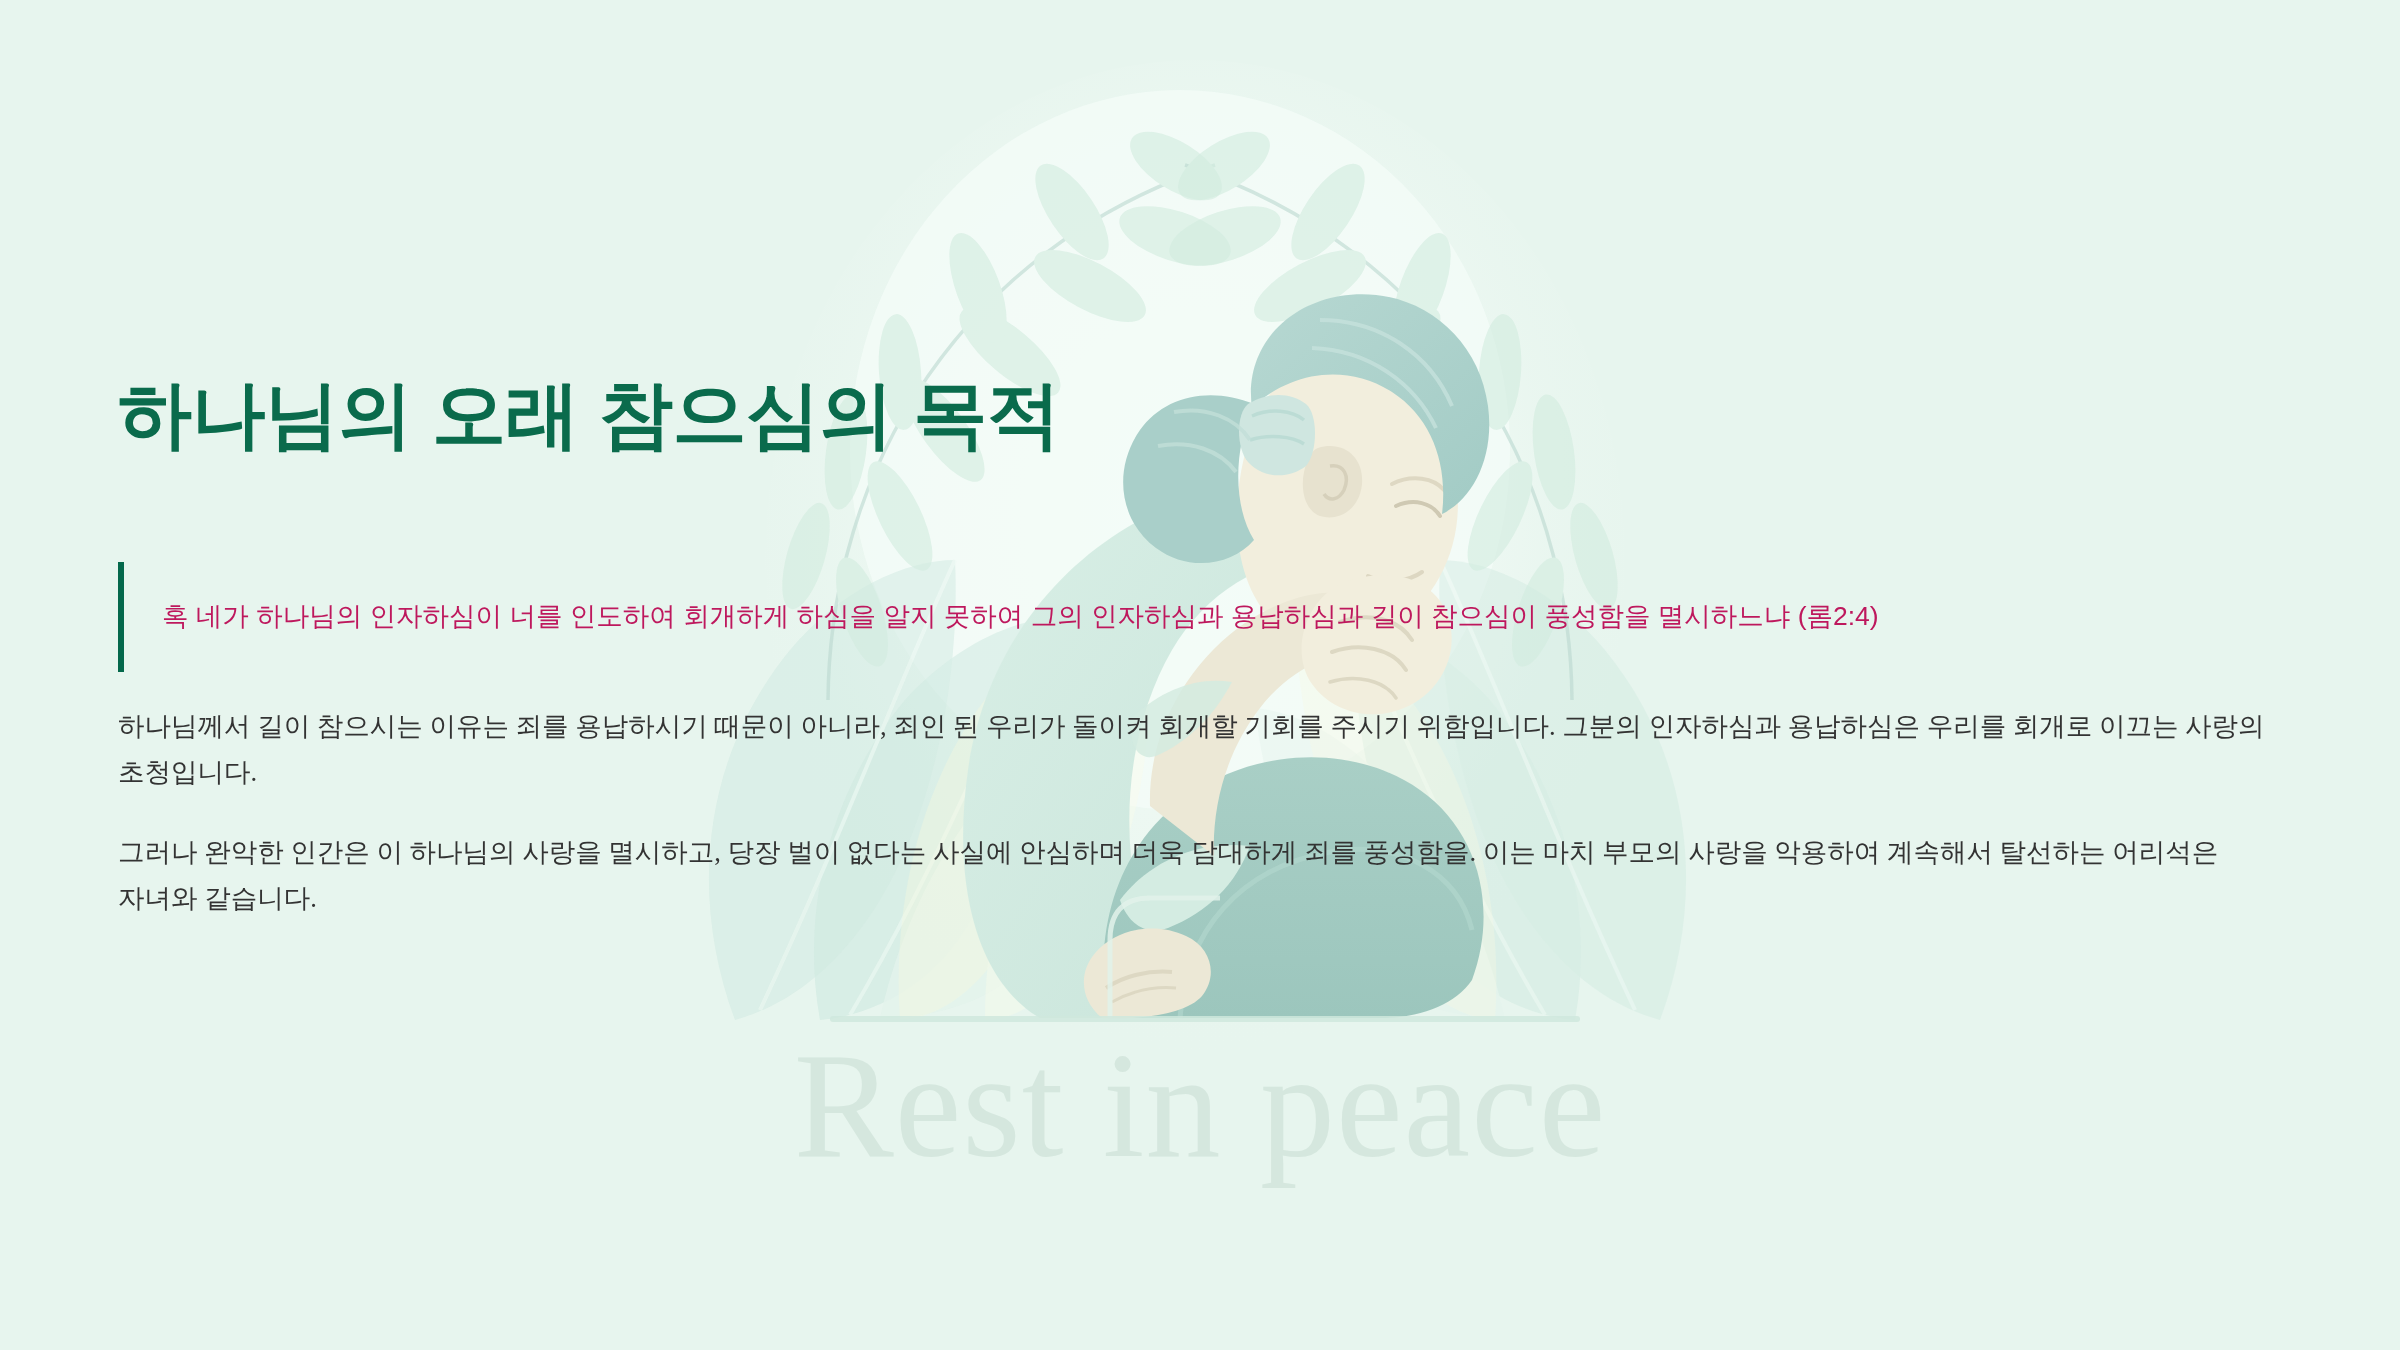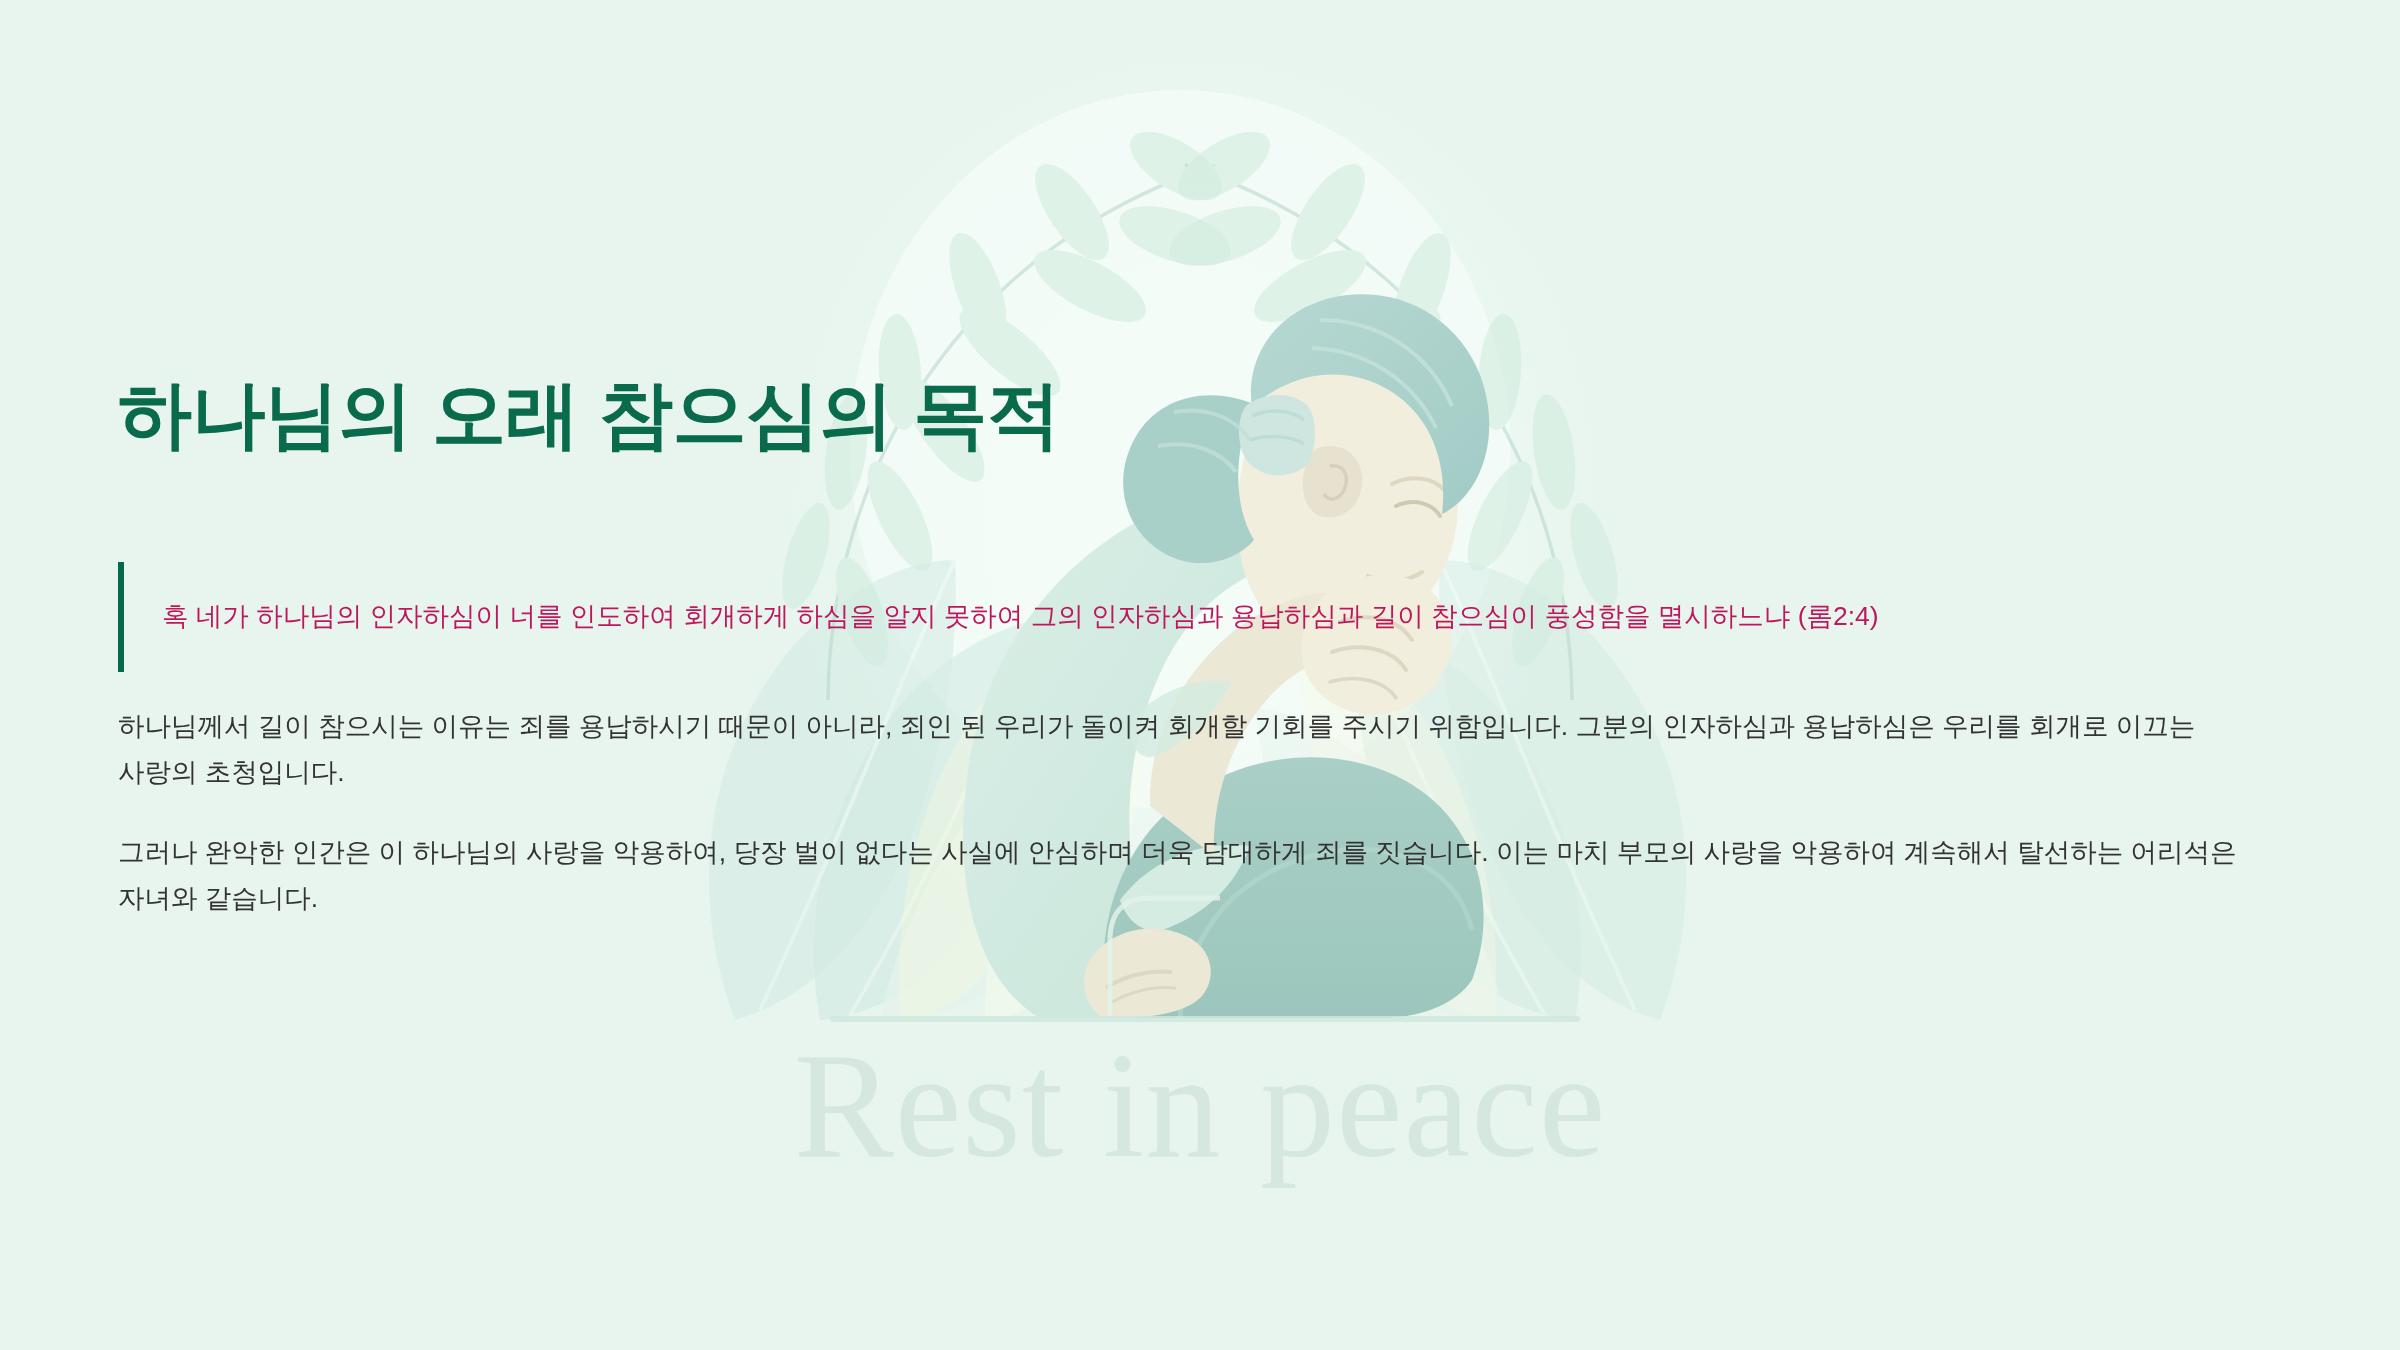--- a/index.html
+++ b/index.html
@@ -88,20 +88,21 @@
     position: absolute;
     left: 0;
     width: 2155px;
     margin: 0;
     font-size: 26.5px;
     line-height: 1.72;
     color: #333333;
     font-weight: 400;
     text-align: left;
     word-break: keep-all;
+    font-family: Liberation Serif, serif;
   }
   #body-para-1 { top: 704px; }
   #body-para-2 { top: 830px; }
 
   #rip-wordmark {
     position: absolute;
     left: 0;
     top: 1030px;
     width: 2400px;
     text-align: center;
@@ -335,17 +336,17 @@
 
     <h1 id="page-title">하나님의 오래 참으심의 목적</h1>
 
     <div id="quote-block">
       <div id="quote-rule"></div>
       <p id="quote-text">혹 네가 하나님의 인자하심이 너를 인도하여 회개하게 하심을 알지 못하여 그의 인자하심과 용납하심과 길이 참으심이 풍성함을 멸시하느냐 (롬2:4)</p>
     </div>
 
     <p id="body-para-1" class="body-para">하나님께서 길이 참으시는 이유는 죄를 용납하시기 때문이 아니라, 죄인 된 우리가 돌이켜 회개할 기회를 주시기 위함입니다. 그분의 인자하심과 용납하심은 우리를 회개로 이끄는 사랑의 초청입니다.</p>
 
-    <p id="body-para-2" class="body-para">그러나 완악한 인간은 이 하나님의 사랑을 악용하여, 당장 벌이 없다는 사실에 안심하며 더욱 담대하게 죄를 짓습니다. 이는 마치 부모의 사랑을 악용하여 계속해서 탈선하는 어리석은 자녀와 같습니다.</p>
+    <p id="body-para-2" class="body-para">그러나 완악한 인간은 이 하나님의 사랑을 멸시하고, 당장 벌이 없다는 사실에 안심하며 더욱 담대하게 죄를 풍성함을. 이는 마치 부모의 사랑을 악용하여 계속해서 탈선하는 어리석은 자녀와 같습니다.</p>
 
   </div>
 
 </div>
 
 </body></html>

